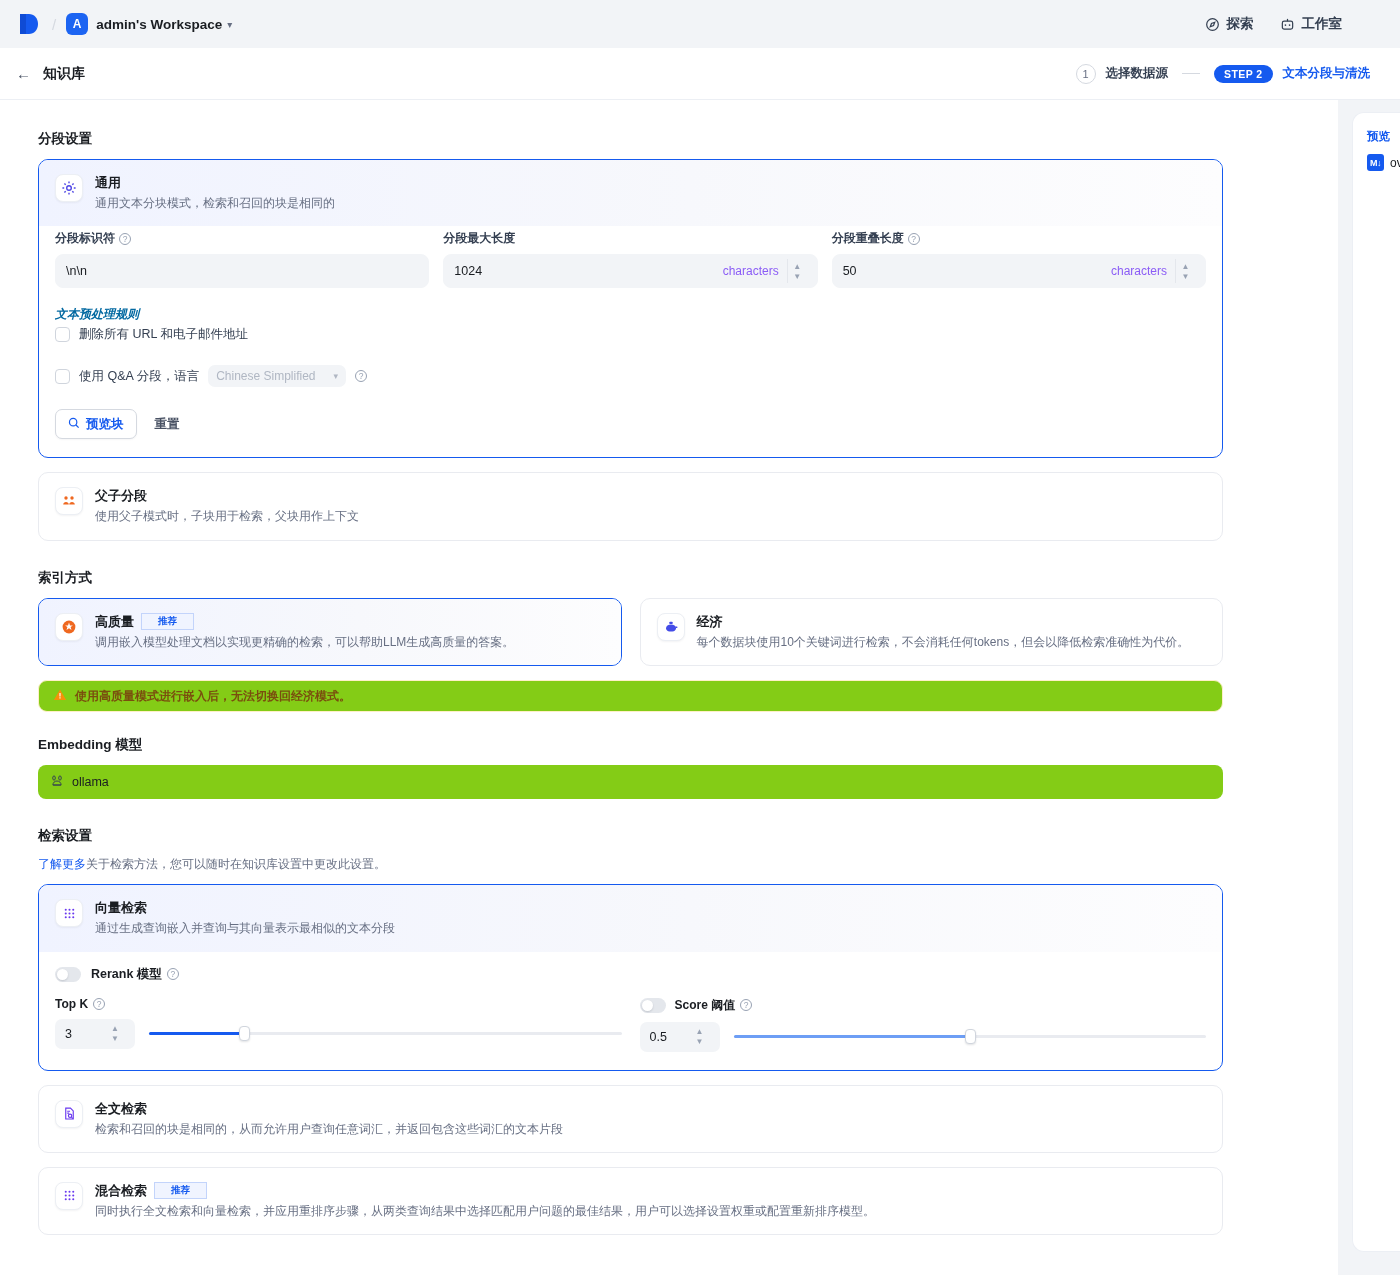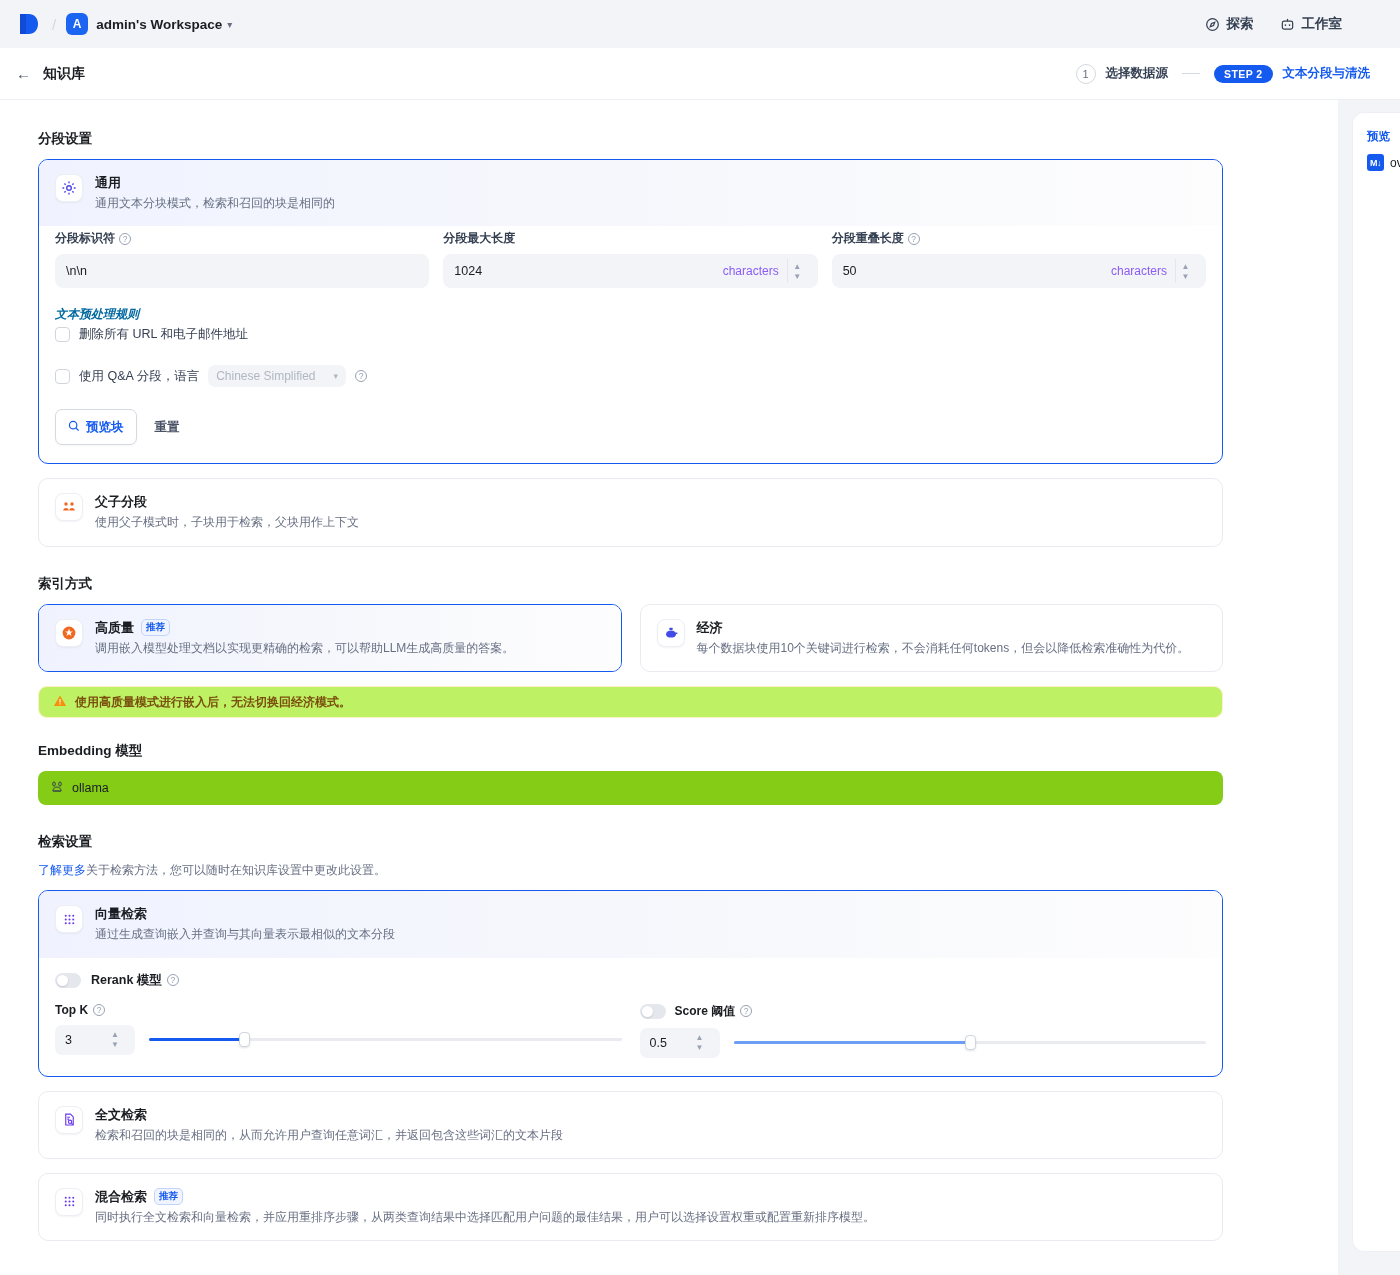--- a/index.html
+++ b/index.html
@@ -96,21 +96,21 @@
     background: #fff; border: 1px solid #eceff4;
     box-shadow: 0 1px 2px rgba(16,24,40,.05);
     display: flex; align-items: center; justify-content: center;
     flex: 0 0 28px;
   }
   .opt-title { font-size: 13px; font-weight: 700; color: #1a1d22; display: flex; align-items: center; gap: 7px; }
   .opt-desc { font-size: 12px; color: #676f83; margin-top: 3px; line-height: 1.45; }
   .rec-badge {
     font-size: 9.5px; font-weight: 600; color: #155aef;
     border: 1px solid #c3d4fb; background: #f0f4ff;
-    border-radius: 5px; padding: 1px 4px;
+    border-radius: 0; padding: 1px 16px;
   }
 
   
   .form-body { padding: 4px 16px 18px 16px; }
   .field-row { display: flex; gap: 14px; }
   .field { flex: 1; }
   .field-label {
     font-size: 12px; font-weight: 600; color: #354052;
     margin-bottom: 7px; display: flex; align-items: center; gap: 4px;
   }
@@ -150,33 +150,33 @@
   .chk-label { font-size: 12.5px; color: #354052; }
   .qa-row { display: flex; align-items: center; gap: 9px; margin-top: 22px; }
   .lang-select {
     background: #f2f4f7; border-radius: 7px; padding: 4px 8px;
     font-size: 12px; color: #b0b7c3; display: flex; align-items: center; gap: 18px;
   }
   .lang-select .caret { font-size: 9px; }
 
   .btn-row { display: flex; align-items: center; gap: 18px; margin-top: 22px; }
   .btn-preview {
-    height: 36px; padding: 0 12px; border-radius: 7px;
+    height: 30px; padding: 0 12px; border-radius: 7px;
     border: 1px solid #d5d9e0; background: #fff;
     display: flex; align-items: center; gap: 6px;
     font-size: 12.5px; font-weight: 600; color: #155aef;
     box-shadow: 0 1px 2px rgba(16,24,40,.04); cursor: pointer;
   }
   .btn-reset { font-size: 12.5px; font-weight: 600; color: #495264; cursor: pointer; }
 
   .cards-2 { display: flex; gap: 18px; }
   .cards-2 > * { flex: 1; }
 
   .warn {
-    margin-top: 14px; background: #bef264; border: 1px solid #fef0c7;
+    margin-top: 14px; background: #84cc16; border: 1px solid #fef0c7;
     border-radius: 9px; height: 32px; display: flex; align-items: center;
     gap: 8px; padding: 0 14px; font-size: 12px; color: #7a4e0e; font-weight: 600;
   }
 
   .emb-box {
     height: 34px; background: #84cc16; border-radius: 8px;
     display: flex; align-items: center; gap: 8px; padding: 0 12px;
     font-size: 12.5px; color: #1a1d22;
   }
 

